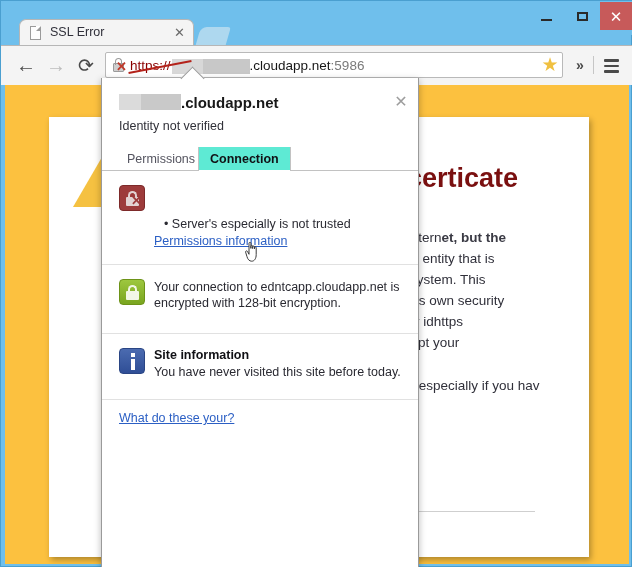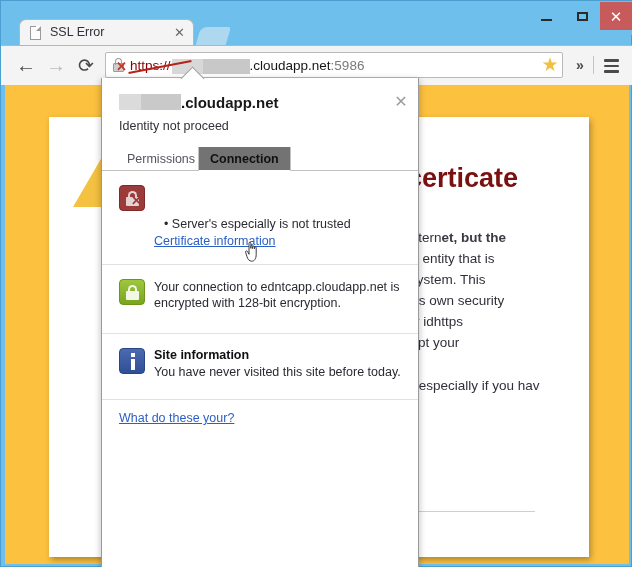--- a/index.html
+++ b/index.html
@@ -293,21 +293,21 @@
     display:flex; align-items:center; justify-content:center;
     font-size: 12.5px;
     padding: 0 11px;
   }
   #btab-permissions {
     left: 14px; color:#555560;
     border-right: 3px solid #7f1d1d;
   }
   #btab-connection {
     left: 96px; color:#101014; font-weight:bold;
-    background:#737373;
+    background:#5eead4;
     border-left: 1px solid #c2c2c2;
     border-right: 1px solid #c2c2c2;
     z-index: 3;
   }
   #btab-connection::after{
     content:""; position:absolute; left:0; bottom:-1px; width:100%; height:2px;
     background:#ffffff;
   }
 
   
@@ -432,38 +432,38 @@
   </div>
 
   <div id="bubble">
     <div id="bubble-arrow"></div>
 
     <div id="bubble-top">
       <div id="bubble-domain">
         <span id="bubble-redacted"></span>
         <span>.cloudapp.net</span>
       </div>
-      <div id="bubble-identity">Identity not proceed</div>
+      <div id="bubble-identity">Identity not verified</div>
       <div id="bubble-close">✕</div>
     </div>
 
     <div id="bubble-tabs">
       <div id="bubble-tabs-baseline"></div>
       <div class="btab" id="btab-permissions">Permissions</div>
       <div class="btab" id="btab-connection">Connection</div>
     </div>
 
     <div class="bsection" style="top:93px;height:83px;">
       <div class="bicon bicon-bad" style="left:17px;top:14px;">
         <span class="lk-shackle"></span>
         <span class="lk-body"></span>
         <span class="lk-x">✕</span>
       </div>
       <div class="bbullet" style="position:absolute;left:62px;top:46px;">• Server's especially is not trusted</div>
-      <a class="blink" href="#" style="position:absolute;left:52px;top:63px;">Certificate information</a>
+      <a class="blink" href="#" style="position:absolute;left:52px;top:63px;">Permissions information</a>
     </div>
     <div class="bsec-divider" style="top:186px;"></div>
 
     <div class="bsection" style="top:187px;height:62px;">
       <div class="bicon bicon-good" style="left:17px;top:14px;">
         <span class="lk-shackle"></span>
         <span class="lk-body"></span>
       </div>
       <div class="btext" style="left:52px;top:14px;width:250px;">Your connection to edntcapp.cloudapp.net is encrypted with 128-bit encryption.</div>
     </div>

